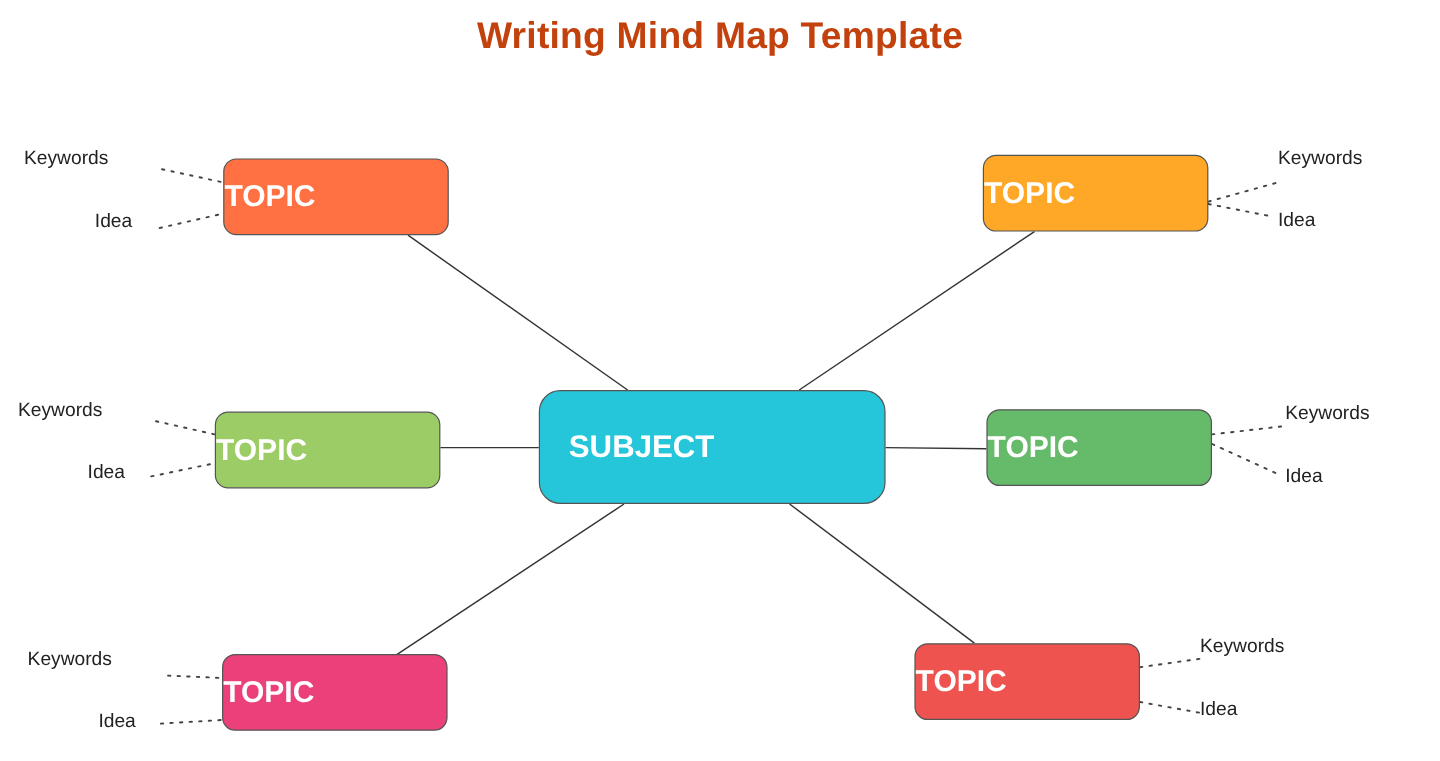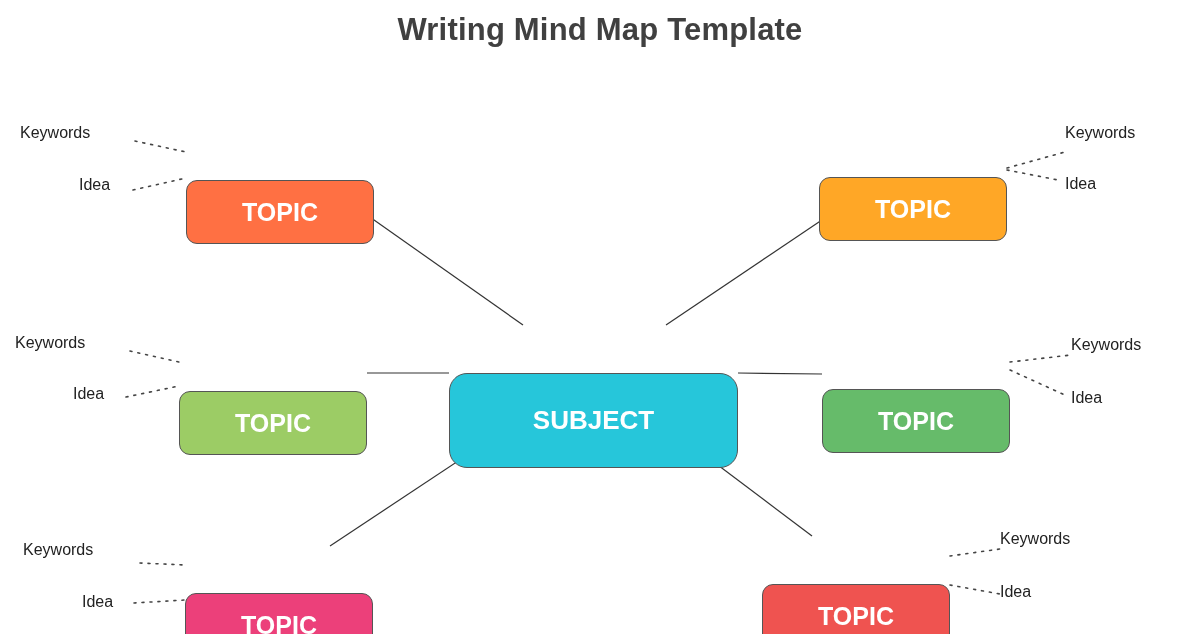--- a/index.html
+++ b/index.html
@@ -1,20 +1,20 @@
 <!DOCTYPE html>
 <html><head>
 <meta charset="utf-8">
 <style>
   html, body { margin: 0; padding: 0; background: #ffffff; }
   body { width: 1200px; height: 634px; position: relative; overflow: hidden; font-family: "Liberation Sans", sans-serif; }
-  .title { position: absolute; left: 0; top: 12px; width: 1200px; text-align: center; font-size: 31px; font-weight: bold; color: #404040; letter-spacing: 0.2px; }
+  .title { position: absolute; left: 0; top: 12px; width: 1200px; text-align: center; font-size: 31px; font-weight: bold; color: #c2410c; letter-spacing: 0.2px; }
   svg.links { position: absolute; left: 0; top: 0; }
-  .node { position: absolute; box-sizing: border-box; border: 1.2px solid #555; border-radius: 11px; display: flex; align-items: center; justify-content: center; color: #fff; font-weight: bold; font-size: 25px; margin-top: 48px; }
-  .node.subject { border-radius: 18px; font-size: 26px; }
+  .node { position: absolute; box-sizing: border-box; border: 1.2px solid #555; border-radius: 11px; display: flex; align-items: center; justify-content: flex-start; color: #fff; font-weight: bold; font-size: 25px; }
+  .node.subject { border-radius: 18px; font-size: 26px; padding-left: 24px; }
   .leaf { position: absolute; font-size: 16px; color: #222; white-space: nowrap; line-height: 1; }
 </style>
 </head>
 <body>
 
 <div class="title">Writing Mind Map Template</div>
 
 <svg class="links" width="1200" height="634">
   <g id="solid-links" stroke="#333" stroke-width="1.2" fill="none">
       <line x1="340" y1="196" x2="523" y2="325"></line>

